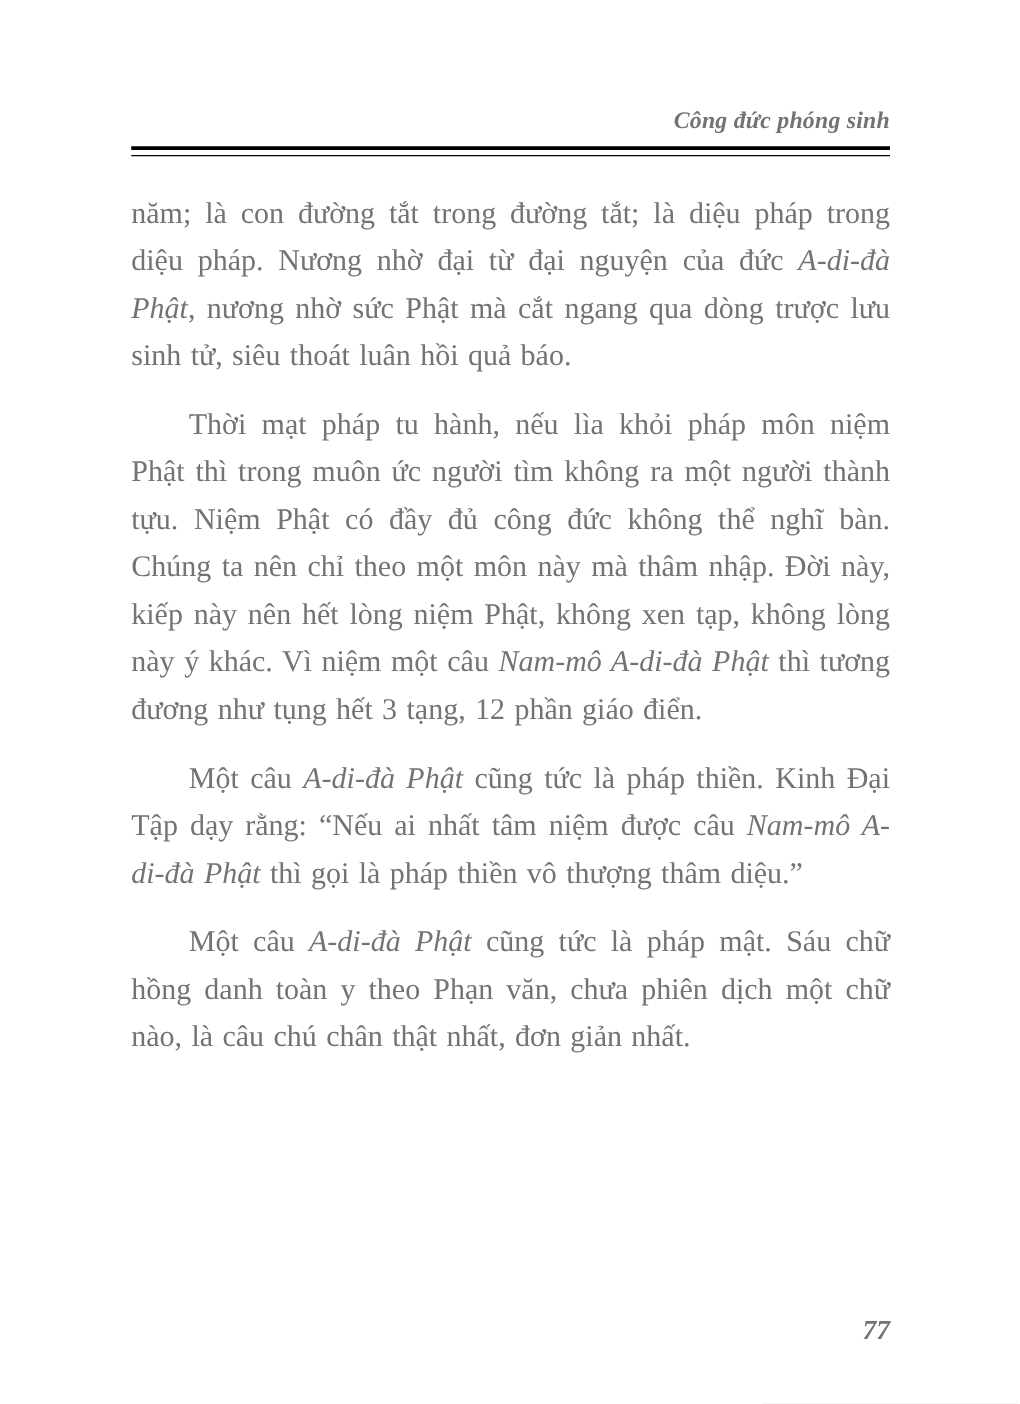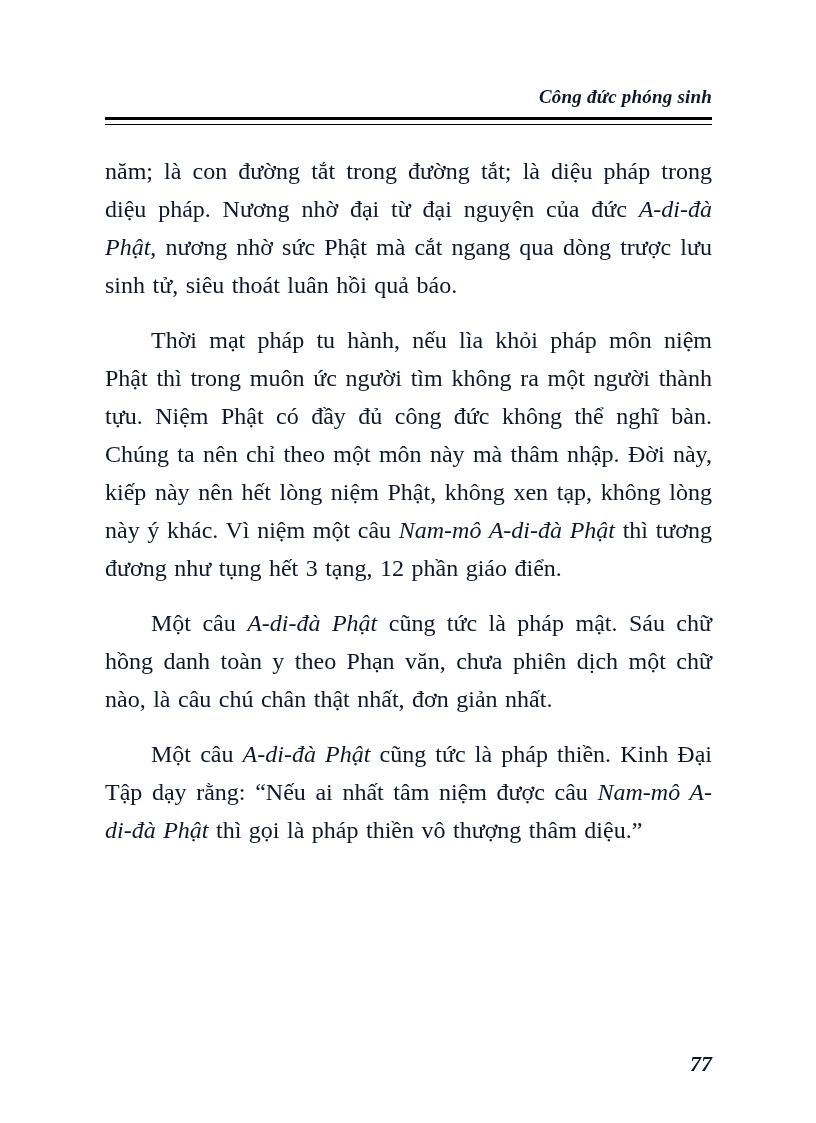--- a/index.html
+++ b/index.html
@@ -8,21 +8,21 @@
     background: #e8e8e8;
   }
   .page {
     position: relative;
     width: 816px;
     height: 1123px;
     margin: 0 auto;
     background: #ffffff;
     box-sizing: border-box;
     padding: 86px 104px 0 105px;
-    color: #0f172a;
+    color: #737373;
     font-family: "Liberation Serif", "DejaVu Serif", serif;
   }
   .header-title {
     text-align: right;
     font-style: italic;
     font-weight: bold;
     font-size: 19px;
     line-height: 22px;
     padding-bottom: 9px;
     letter-spacing: 0.2px;
@@ -74,23 +74,23 @@
     <div class="rule-thick"></div>
     <div class="rule-thin"></div>
   </div>
 
   <div class="body-text">
 
     <p class="para no-indent"><span>năm; là con đường tắt trong đường tắt; là diệu pháp trong diệu pháp. Nương nhờ đại từ đại nguyện của đức </span><span class="em">A-di-đà Phật</span><span>, nương nhờ sức Phật mà cắt ngang qua dòng trược lưu sinh tử, siêu thoát luân hồi quả báo.</span></p>
 
     <p class="para"><span>Thời mạt pháp tu hành, nếu lìa khỏi pháp môn niệm Phật thì trong muôn ức người tìm không ra một người thành tựu. Niệm Phật có đầy đủ công đức không thể nghĩ bàn. Chúng ta nên chỉ theo một môn này mà thâm nhập. Đời này, kiếp này nên hết lòng niệm Phật, không xen tạp, không lòng này ý khác. Vì niệm một câu </span><span class="em">Nam-mô A-di-đà Phật</span><span> thì tương đương như tụng hết 3 tạng, 12 phần giáo điển.</span></p>
 
+    <p class="para"><span>Một câu </span><span class="em">A-di-đà Phật</span><span> cũng tức là pháp thiền. Kinh Đại Tập dạy rằng: “Nếu ai nhất tâm niệm được câu </span><span class="em">Nam-mô A-di-đà Phật</span><span> thì gọi là pháp thiền vô thượng thâm diệu.”</span></p>
+
     <p class="para"><span>Một câu </span><span class="em">A-di-đà Phật</span><span> cũng tức là pháp mật. Sáu chữ hồng danh toàn y theo Phạn văn, chưa phiên dịch một chữ nào, là câu chú chân thật nhất, đơn giản nhất.</span></p>
-
-    <p class="para"><span>Một câu </span><span class="em">A-di-đà Phật</span><span> cũng tức là pháp thiền. Kinh Đại Tập dạy rằng: “Nếu ai nhất tâm niệm được câu </span><span class="em">Nam-mô A-di-đà Phật</span><span> thì gọi là pháp thiền vô thượng thâm diệu.”</span></p>
 
   </div>
 
   <div class="footer">
     <span>77</span>
   </div>
 
 </div>
 
 </body></html>

